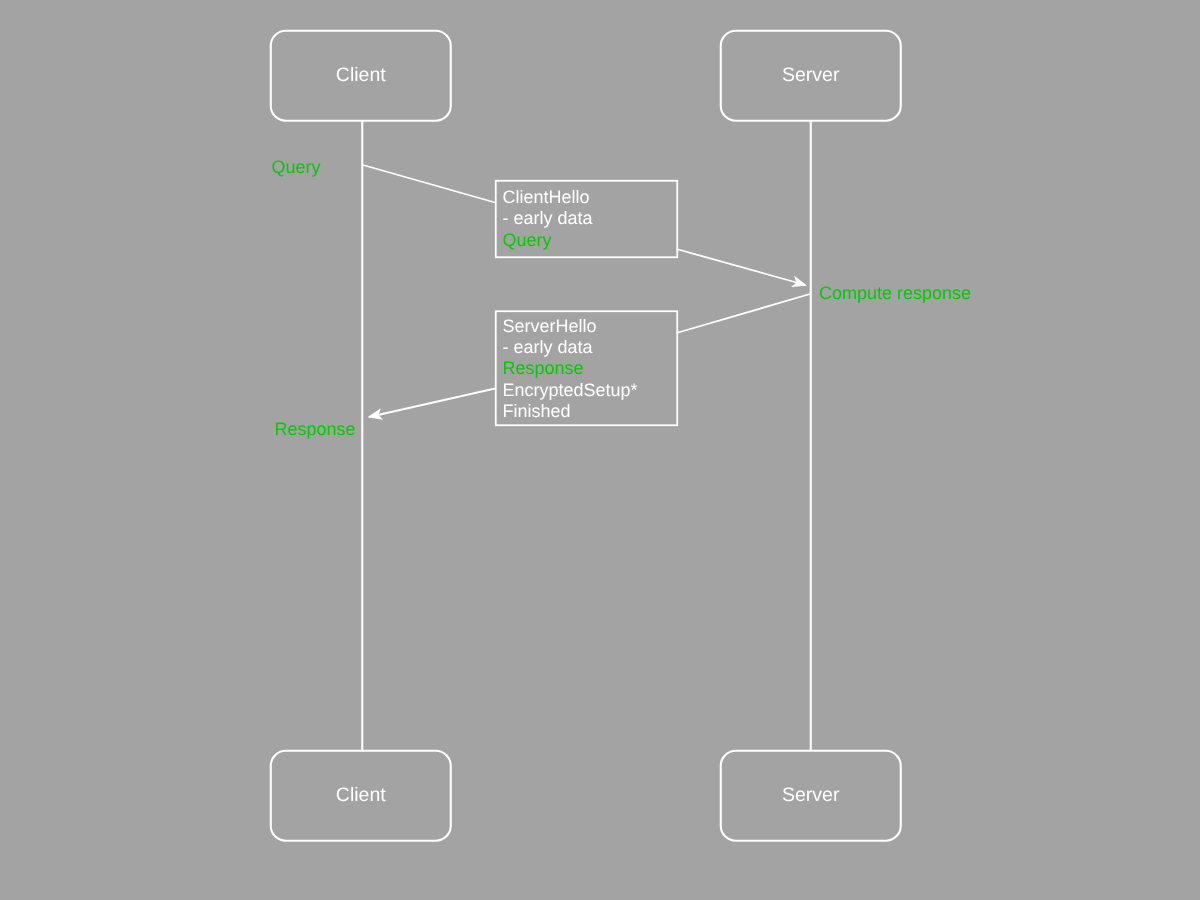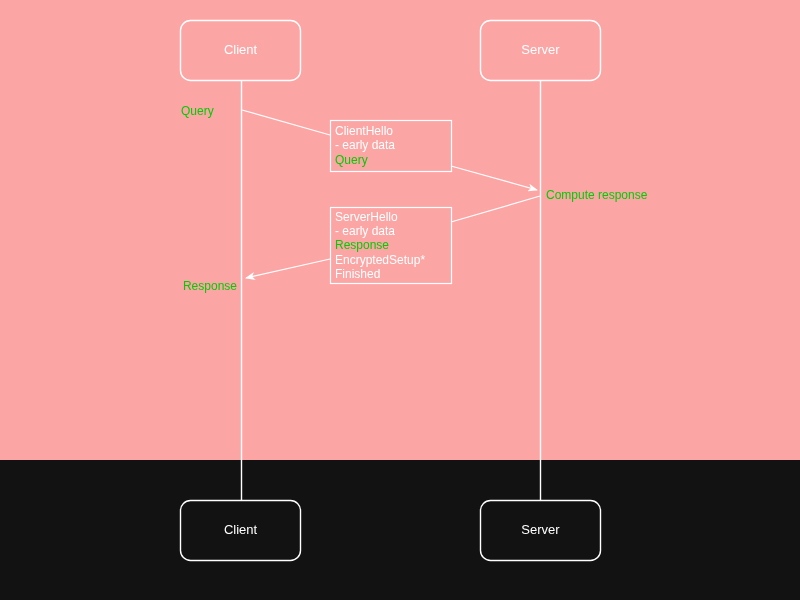--- a/index.html
+++ b/index.html
@@ -9,22 +9,22 @@
   }
   body {
     width: 800px;
     height: 600px;
     overflow: hidden;
     font-family: "Liberation Sans", sans-serif;
   }
   #stage {
     position: relative;
     width: 800px;
-    height: 460px;
-    background: #fca5a5;
+    height: 600px;
+    background: #a3a3a3;
   }
   #diagram-svg {
     position: absolute;
     left: 0;
     top: 0;
     width: 800px;
     height: 600px;
     display: block;
   }
   .lifebox-label {

